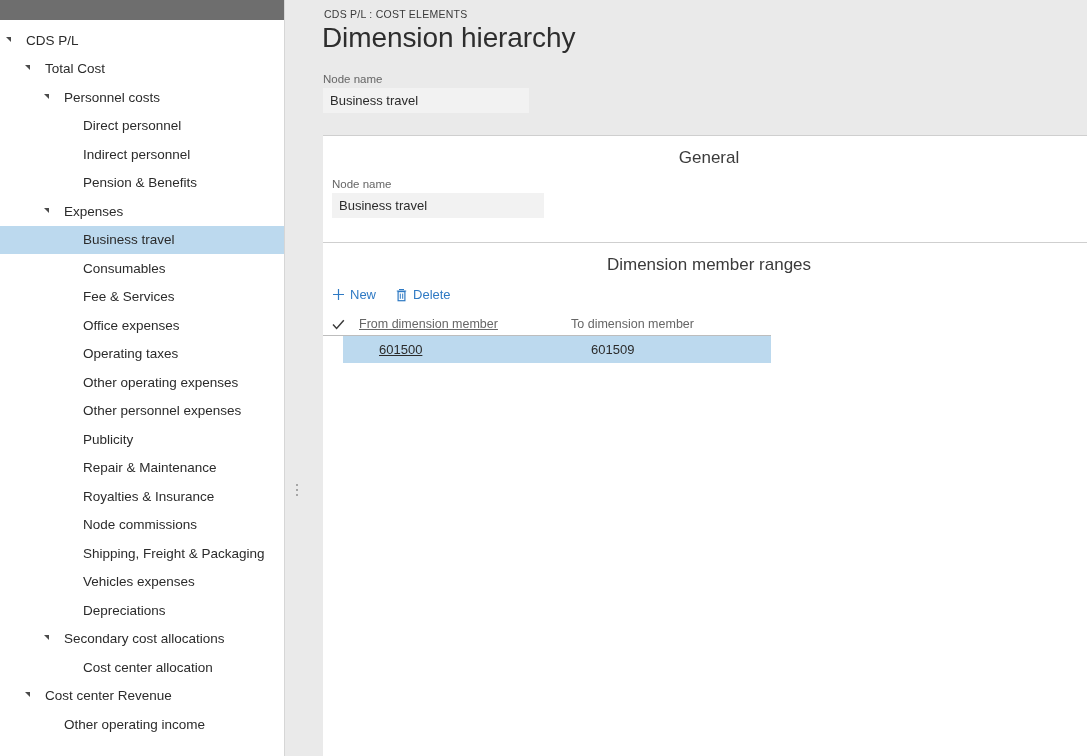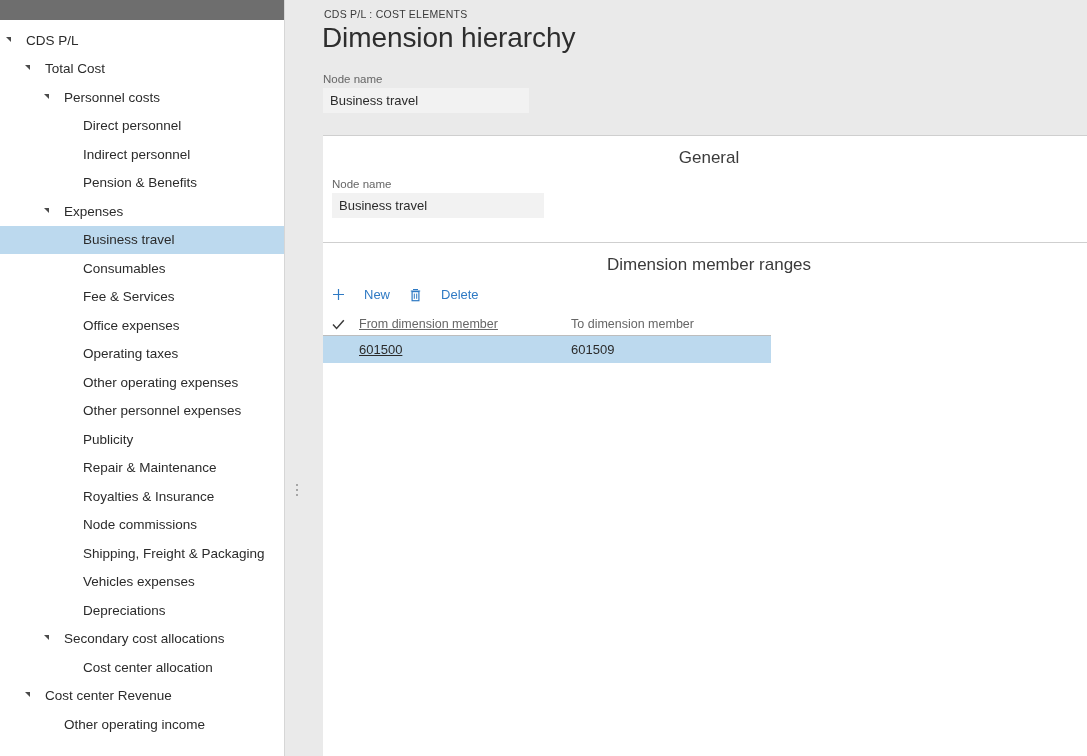--- a/index.html
+++ b/index.html
@@ -199,21 +199,21 @@
     display: flex;
     align-items: center;
     gap: 18px;
     padding: 9px 0 0 8px;
     height: 28px;
     box-sizing: border-box;
   }
   .tb-btn {
     display: flex;
     align-items: center;
-    gap: 19px;
+    gap: 5px;
     color: #2f7ac4;
     font-size: 13px;
     cursor: pointer;
     user-select: none;
   }
   .tb-icon {
     display: inline-flex;
     align-items: center;
     justify-content: center;
     width: 14px;
@@ -255,20 +255,21 @@
   }
   .grid-row {
     display: flex;
     align-items: center;
     height: 27px;
     font-size: 13px;
     color: #2b2b2b;
   }
   .grid-row.selected {
     background: #bcd9ee;
+    margin-left: 20px;
   }
 </style>
 </head>
 <body>
 
 <div id="app">
 
   <div class="tree-pane">
     <div class="tree-topbar"></div>
     <div class="tree-body" id="tree-body">

